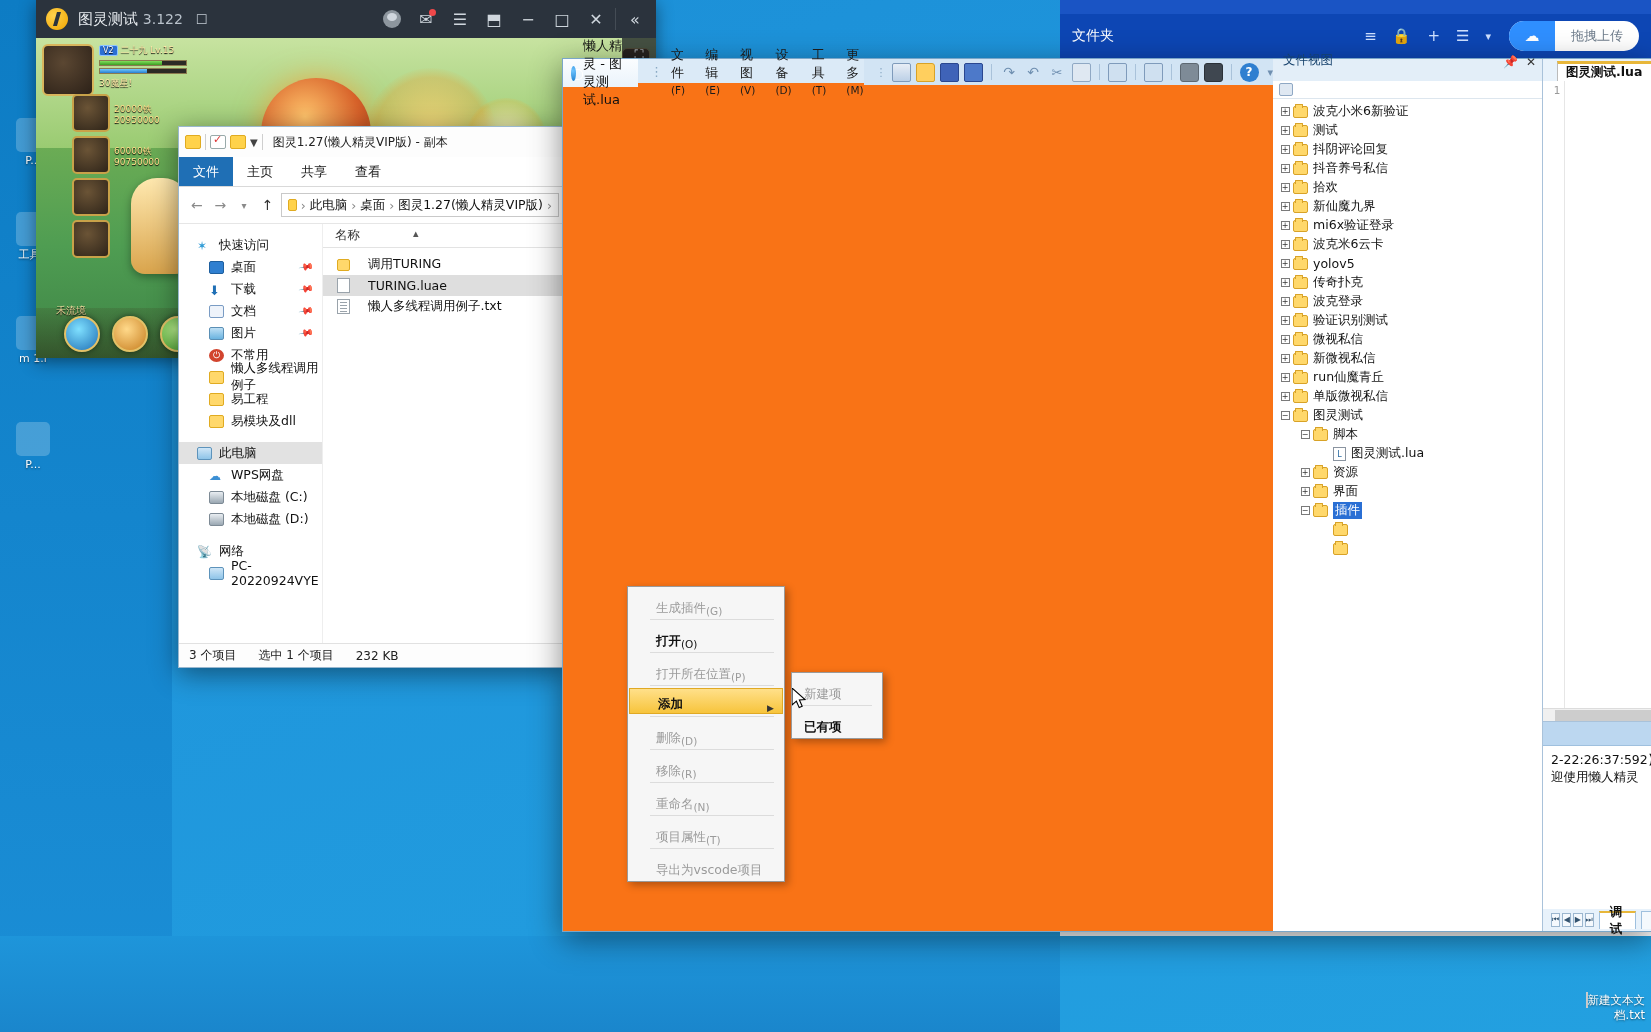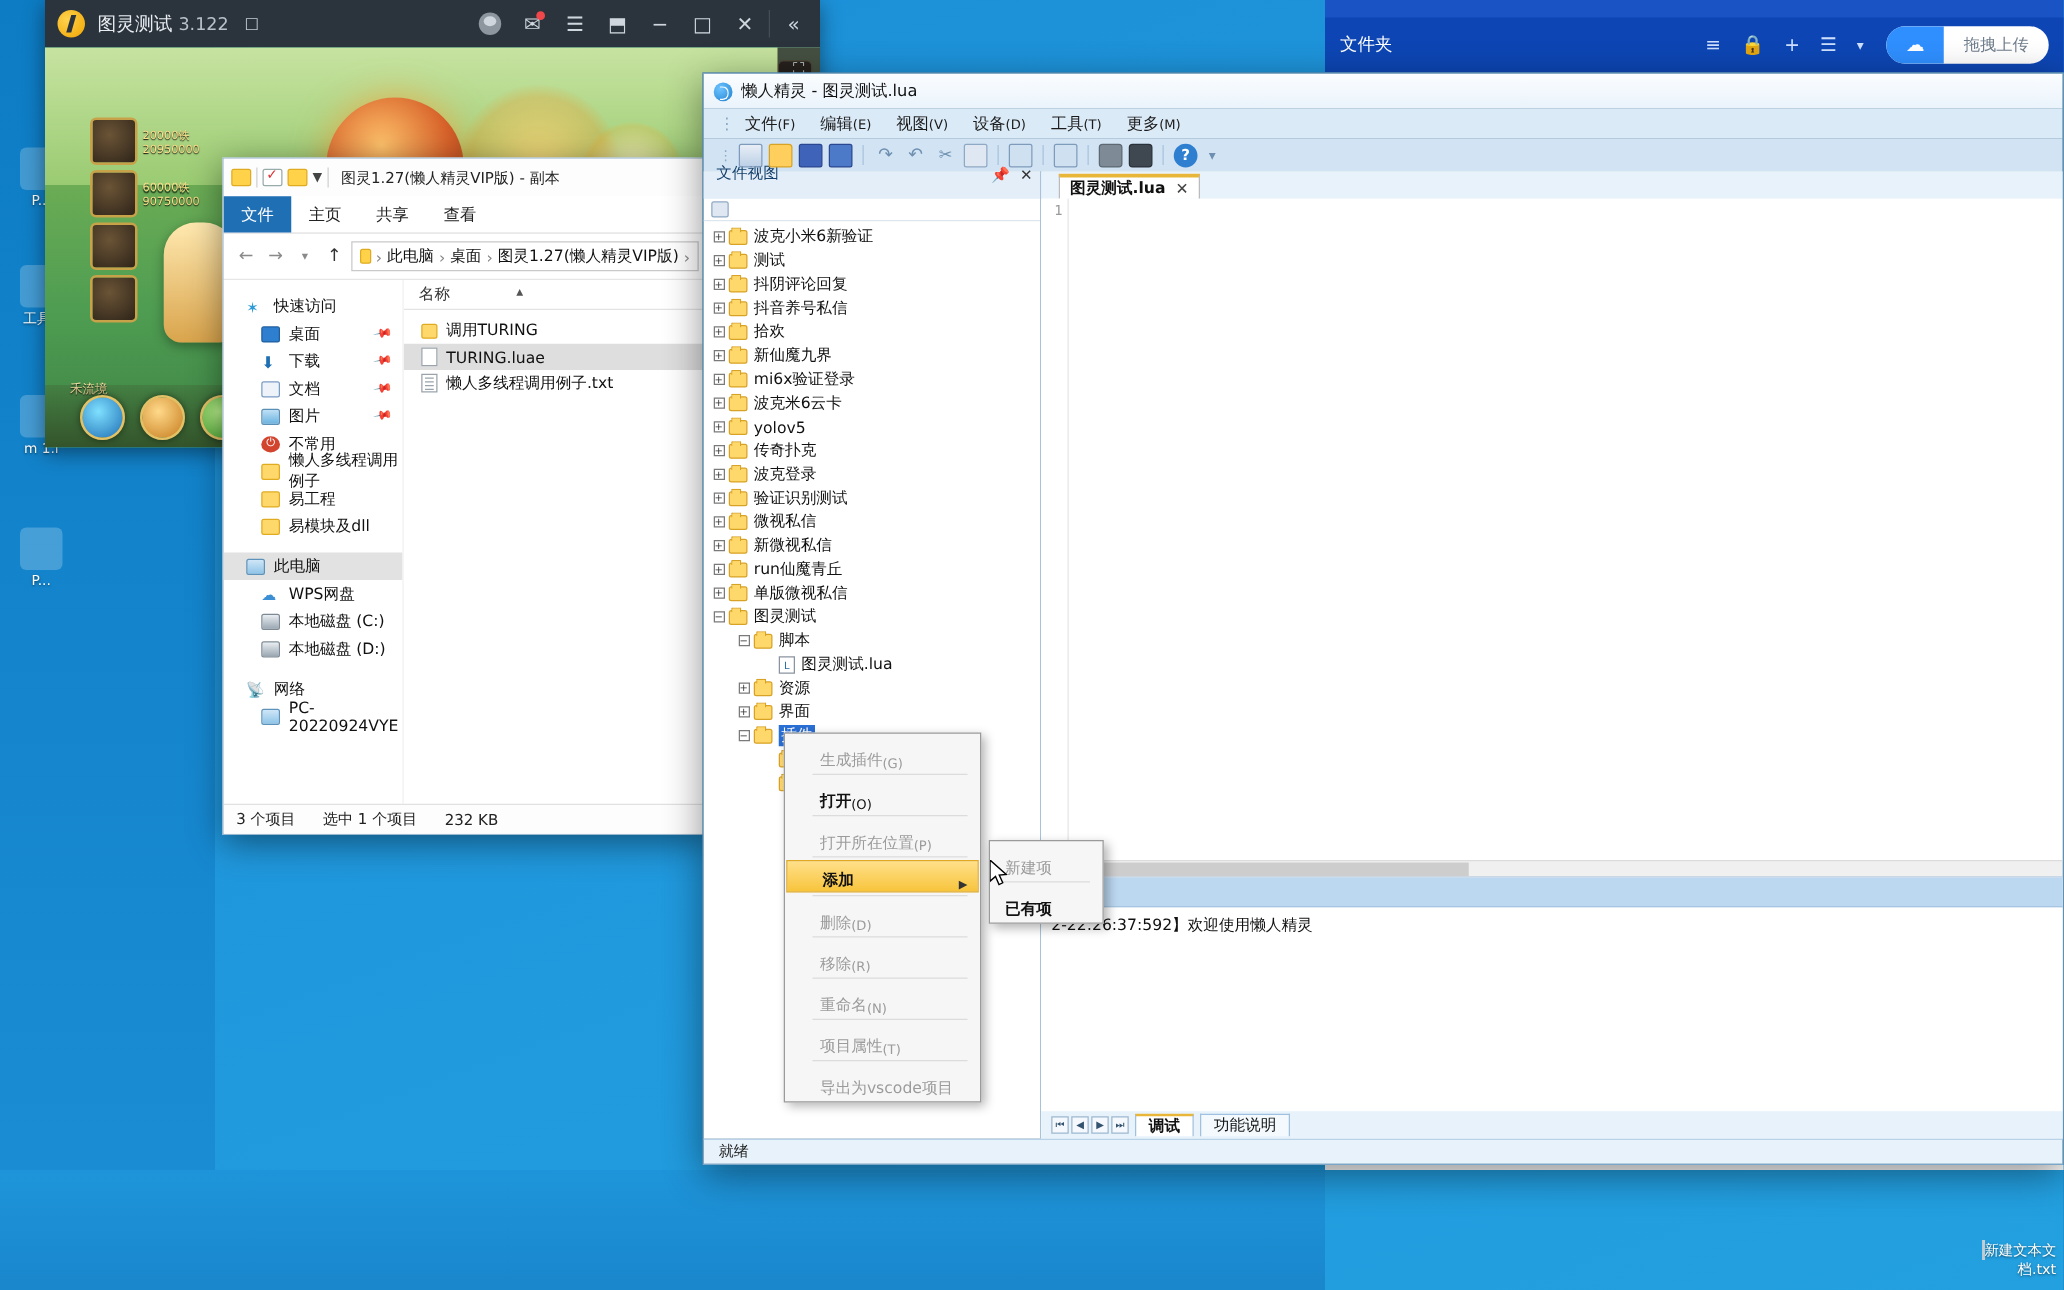--- a/index.html
+++ b/index.html
@@ -118,36 +118,36 @@
   .ni-ico.red { background:#d2442e; border-radius:50%; color:#fff; font-size:9px;
      display:flex;align-items:center;justify-content:center;}
   .ni-ico.pc { background:linear-gradient(180deg,#cfe6f7,#8ec4e8); border:1px solid #5d93bb; }
   .ni-ico.cloud { background:none; color:#3b8fd4; font-size:12px; }
   .ni-ico.disk { background:linear-gradient(180deg,#e9eef2,#9aa7b2); border:1px solid #7d8a95; }
   .ni-ico.net { background:none; color:#3b82c4; font-size:12px; }
   #fe-list { flex:1 1 auto; background:#fff; overflow:hidden; }
   #fe-colhdr { height:24px; border-bottom:1px solid #e3e3e3; display:flex; align-items:center;
     padding-left:12px; font-size:12.5px; color:#333; position:relative; }
   #fe-colhdr .caret { position:absolute; left:90px; top:3px; color:#555; font-size:11px; }
-  .file-row { height:21px; display:flex; align-items:center; gap:7px; padding-left:14px;
+  .file-row { height:21px; display:flex; align-items:center; gap:18px; padding-left:14px;
     font-size:12.5px; color:#111; }
   .file-row.sel { background:#dedede; }
   .fr-ico{width:13px;height:15px;flex:0 0 auto;}
   .fr-ico.folder{background:#ffd86b;border:1px solid #e0ab21;border-radius:2px;height:12px;}
   .fr-ico.file{background:#fff;border:1px solid #9aa3ab;}
   .fr-ico.txt{background:#fff;border:1px solid #9aa3ab;position:relative;}
   .fr-ico.txt:after{content:"";position:absolute;left:2px;top:2px;right:2px;height:1px;
     box-shadow:0 3px 0 #9aa3ab,0 6px 0 #9aa3ab,0 9px 0 #9aa3ab;background:#9aa3ab;}
   #fe-status { height:24px; flex:0 0 auto; border-top:1px solid #e1e1e1; background:#fdfdfd;
     display:flex; align-items:center; gap:22px; padding-left:10px; font-size:12px; color:#222; }
 
   
   #ide-window { position:absolute; left:562px; top:58px; width:1089px; height:874px;
-    background:#0c4a6e; border:1px solid #7aa6c8; box-shadow:0 8px 30px rgba(0,0,0,.45);
-    display:flex; flex-direction:column; }
+    background:#f97316; border:1px solid #7aa6c8; box-shadow:0 8px 30px rgba(0,0,0,.45);
+    display:flex; flex-direction:row; }
   #ide-title { height:28px; background:linear-gradient(180deg,#fbfdff,#eaf3fb);
     display:flex; align-items:center; gap:7px; padding:0 8px; font-size:13px; color:#111; }
   #ide-logo { width:15px;height:15px;border-radius:50%;
     background:radial-gradient(circle at 35% 32%,#6ec4ff,#1d7fd0); position:relative;}
   #ide-logo:after{content:"";position:absolute;left:5px;top:3px;width:6px;height:9px;
     border:1.5px solid #fff;border-left:none;border-radius:0 5px 5px 0;}
   #ide-menubar { height:24px; background:#dbeaf7; display:flex; align-items:center;
     padding-left:12px; gap:20px; font-size:13px; color:#1b1b1b; }
   #ide-menubar .dots { color:#8aa9c4; margin-right:-12px; }
   .mi sub, .mi .key { font-size:10.5px; }
@@ -302,20 +302,39 @@
     <span class="ld-btn">✕</span>
     <span id="ld-sep"></span>
     <span class="ld-btn">«</span>
   </div>
   <div id="ld-screen">
     <div class="sky"></div>
     <div id="boss"></div>
     <div id="fx1"></div>
     <div id="fx2"></div>
     <div id="char-big"></div>
+    <div id="game-hud-left">
+      <div style="display:flex; gap:5px;">
+        <div class="hud-avatar"></div>
+        <div>
+          <div class="hud-row">
+            <span class="hud-badge">V2</span>
+            <span>二十九</span>
+            <span>Lv.15</span>
+          </div>
+          <div style="margin-top:3px; width:88px; height:6px; background:#2c2a26; border:1px solid #8b7a4f;">
+            <div style="width:72%; height:100%; background:linear-gradient(180deg,#7fe05a,#3c9c24);"></div>
+          </div>
+          <div style="margin-top:2px; width:88px; height:6px; background:#2c2a26; border:1px solid #8b7a4f;">
+            <div style="width:55%; height:100%; background:linear-gradient(180deg,#6fc8ff,#2a7fd0);"></div>
+          </div>
+          <div class="hud-row" style="margin-top:3px;">30魔星!</div>
+        </div>
+      </div>
+    </div>
     <div id="game-portraits">
       <div style="display:flex;align-items:center;gap:4px;">
         <div class="portrait"></div>
         <div>
           <div class="stat-line">20000铁</div>
           <div class="stat-line">20950000</div>
         </div>
       </div>
       <div style="display:flex;align-items:center;gap:4px;">
         <div class="portrait"></div>

